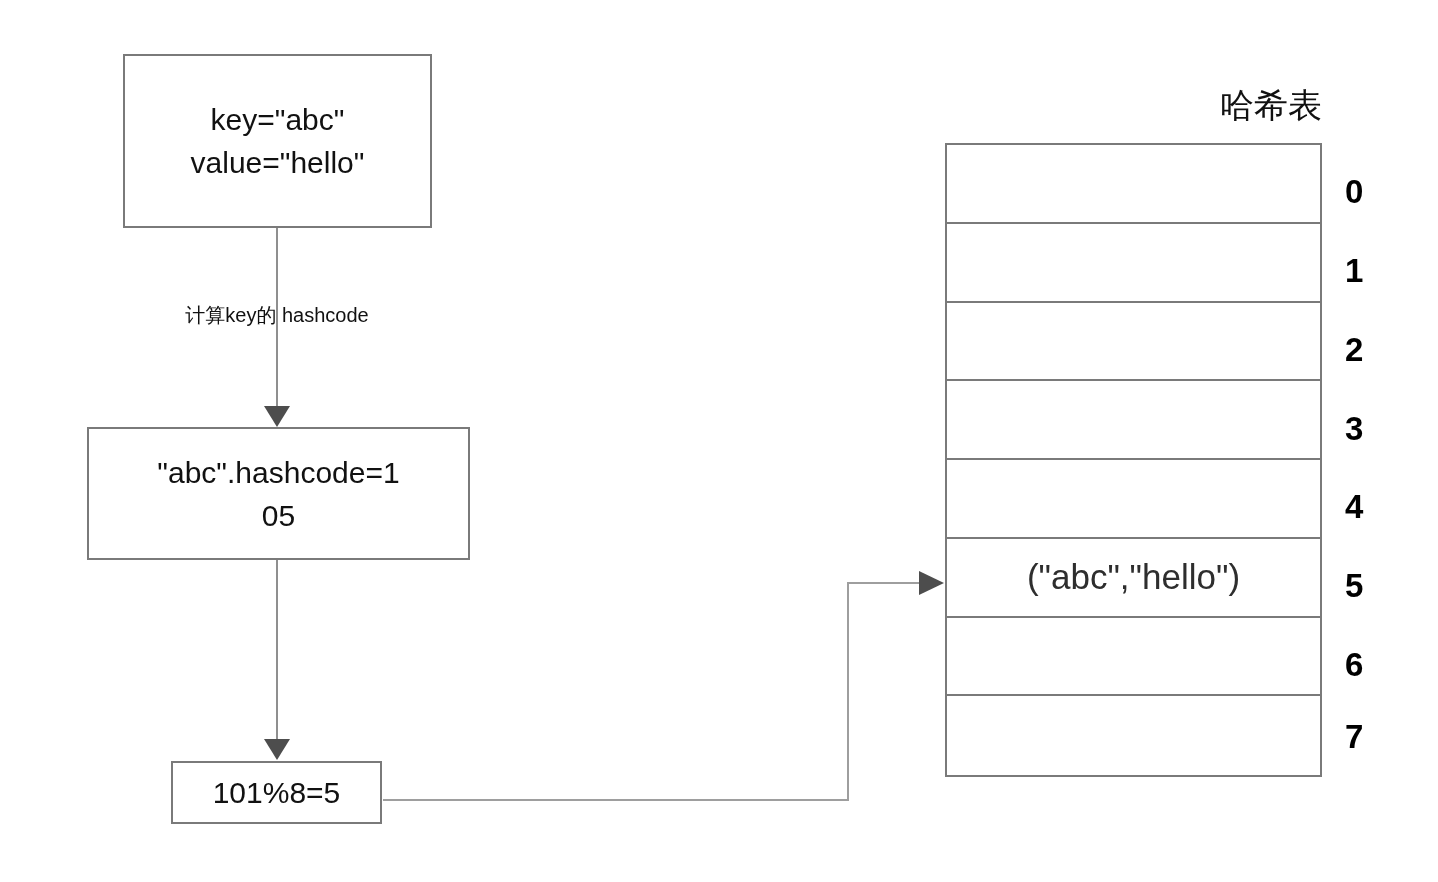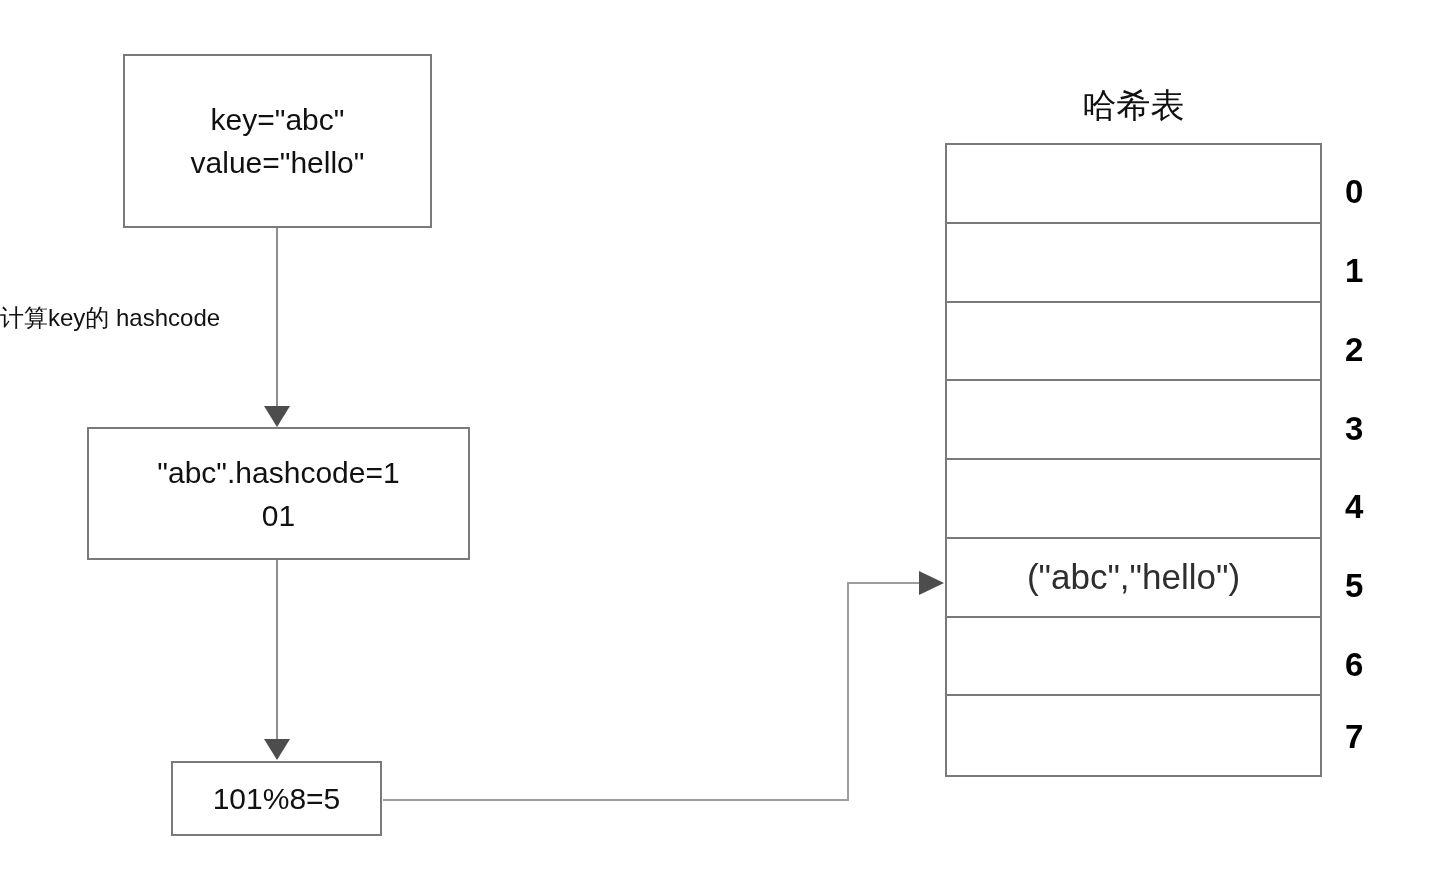--- a/index.html
+++ b/index.html
@@ -27,21 +27,22 @@
     justify-content: center;
     text-align: center;
     font-size: 30px;
     line-height: 43px;
     color: #111111;
   }
 
   
   .alabel {
     position: absolute;
-    font-size: 24px;
+    text-align: center;
+    font-size: 20px;
     color: #111111;
     white-space: nowrap;
   }
 
   
   svg.connectors {
     position: absolute;
     left: 0; top: 0;
     width: 1438px; height: 882px;
     pointer-events: none;
@@ -77,21 +78,21 @@
     align-items: center;
     font-size: 33px;
     font-weight: bold;
     color: #000000;
     padding-top: 18px;
   }
   .htitle {
     position: absolute;
     left: 945px; top: 83px;
     width: 377px;
-    text-align: center;
+    text-align: right;
     font-size: 34px;
     color: #111111;
   }
 </style>
 </head>
 <body>
 
 <div class="canvas">
 
   <svg class="connectors" viewBox="0 0 1438 882">
@@ -108,25 +109,25 @@
 
   <div class="fbox" style="left:123px; top:54px; width:309px; height:174px;">
     <div>key="abc"</div>
     <div>value="hello"</div>
   </div>
 
   <div class="alabel" style="left:0px; top:302px; width:554px;">计算key的 hashcode</div>
 
   <div class="fbox" style="left:87px; top:427px; width:383px; height:133px;">
     <div>"abc".hashcode=1</div>
-    <div>01</div>
+    <div>05</div>
   </div>
 
 
-  <div class="fbox" style="left:171px; top:761px; width:211px; height:75px;">
+  <div class="fbox" style="left:171px; top:761px; width:211px; height:63px;">
     <div>101%8=5</div>
   </div>
 
   <div class="htitle">哈希表</div>
 
   <div class="htable">
     <div class="hrow">
       <span class="hcell"></span>
     </div>
     <div class="hrow">

